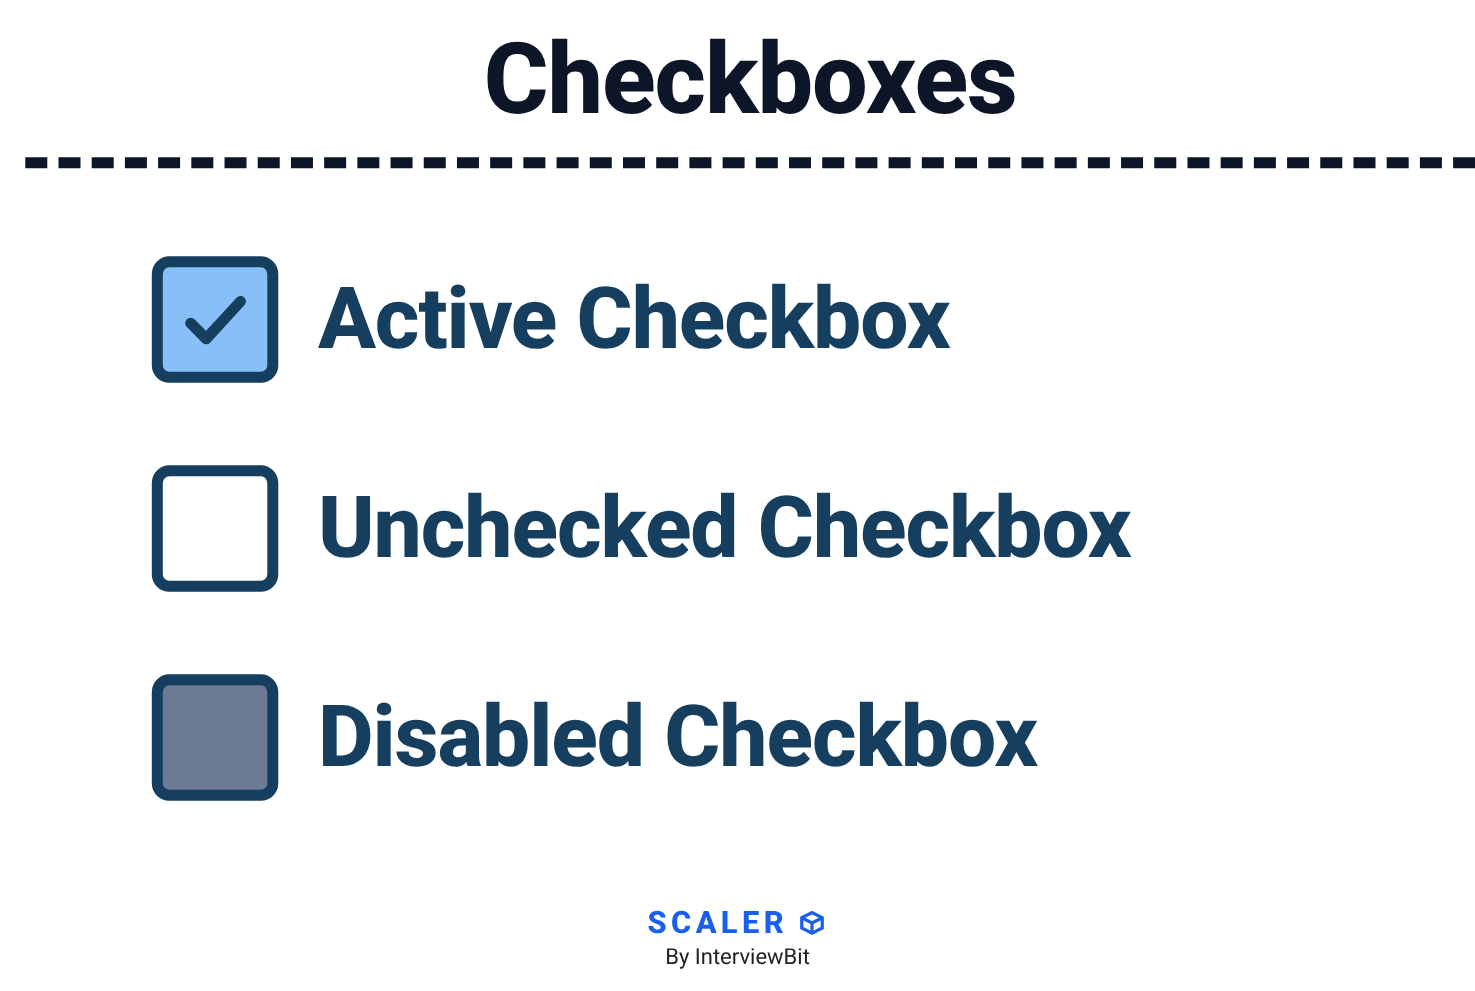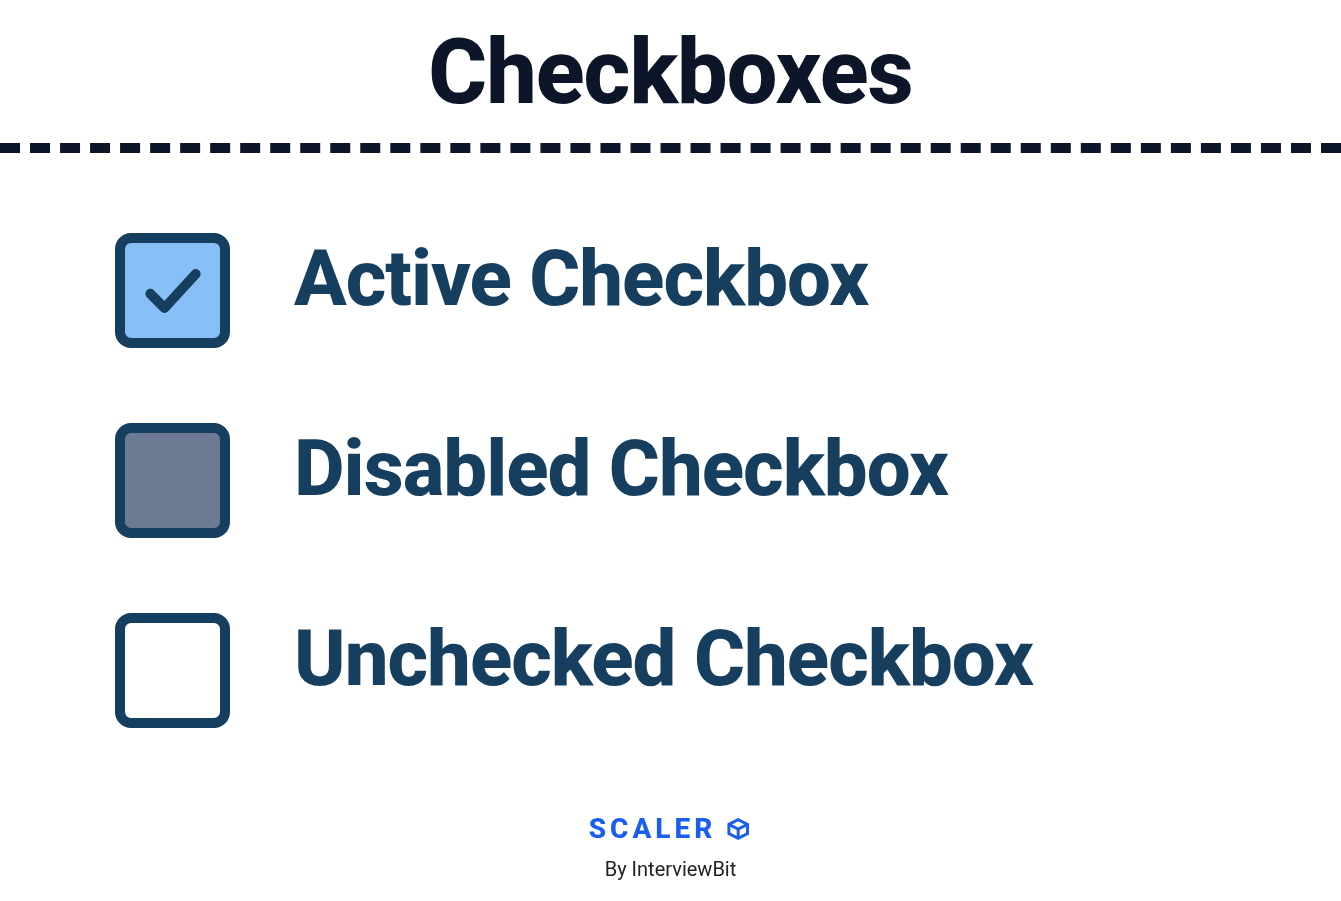--- a/index.html
+++ b/index.html
@@ -8,20 +8,21 @@
     height: 901px;
     background: #ffffff;
     font-family: -apple-system, BlinkMacSystemFont, "Segoe UI", Roboto, "Helvetica Neue", Arial, sans-serif;
     position: relative;
   }
   .container {
     width: 100%;
     height: 100%;
     display: flex;
     flex-direction: column;
+    padding-left: 23px;
   }
   .title {
     text-align: center;
     font-size: 90px;
     font-weight: 800;
     color: #0d1629;
     margin-top: 20px;
     letter-spacing: -1px;
   }
   .divider {
@@ -32,21 +33,22 @@
   }
   .checkbox-list {
     margin-top: 80px;
     padding-left: 115px;
     display: flex;
     flex-direction: column;
     gap: 75px;
   }
   .checkbox-row {
     display: flex;
-    gap: 64px;
+    align-items: center;
+    gap: 36px;
   }
   .checkbox-box {
     width: 115px;
     height: 115px;
     border: 10px solid #163f5f;
     border-radius: 16px;
     display: flex;
     align-items: center;
     justify-content: center;
     flex-shrink: 0;
@@ -81,21 +83,21 @@
   }
   .footer-brand-text {
     font-size: 28px;
     font-weight: 800;
     color: #1a5ef0;
     letter-spacing: 4px;
   }
   .footer-sub {
     font-size: 20px;
     color: #222;
-    margin-top: 12px;
+    margin-top: 2px;
   }
   .check-svg {
     width: 68px;
     height: 68px;
   }
   .logo-svg {
     width: 28px;
     height: 28px;
   }
 </style>
@@ -111,27 +113,27 @@
     <div class="checkbox-row">
       <div class="checkbox-box checkbox-active">
         <svg class="check-svg" viewBox="0 0 24 24" fill="none" stroke="#163f5f" stroke-width="3.5" stroke-linecap="round" stroke-linejoin="round">
           <polyline points="4 13 9 18 20 6"></polyline>
         </svg>
       </div>
       <span class="checkbox-label">Active Checkbox</span>
     </div>
 
     <div class="checkbox-row">
-      <div class="checkbox-box checkbox-disabled"></div>
-      <span class="checkbox-label">Disabled Checkbox</span>
+      <div class="checkbox-box checkbox-unchecked"></div>
+      <span class="checkbox-label">Unchecked Checkbox</span>
     </div>
 
     <div class="checkbox-row">
-      <div class="checkbox-box checkbox-unchecked"></div>
-      <span class="checkbox-label">Unchecked Checkbox</span>
+      <div class="checkbox-box checkbox-disabled"></div>
+      <span class="checkbox-label">Disabled Checkbox</span>
     </div>
 
   </div>
 
   <div class="footer">
     <div class="footer-brand">
       <span class="footer-brand-text">SCALER</span>
       <svg class="logo-svg" viewBox="0 0 24 24" fill="none">
         <path d="M4 8 L12 4 L20 8 L20 16 L12 20 L4 16 Z" stroke="#1a5ef0" stroke-width="2.5" fill="none"></path>
         <path d="M4 8 L12 12 L20 8" stroke="#1a5ef0" stroke-width="2.5" fill="none"></path>

